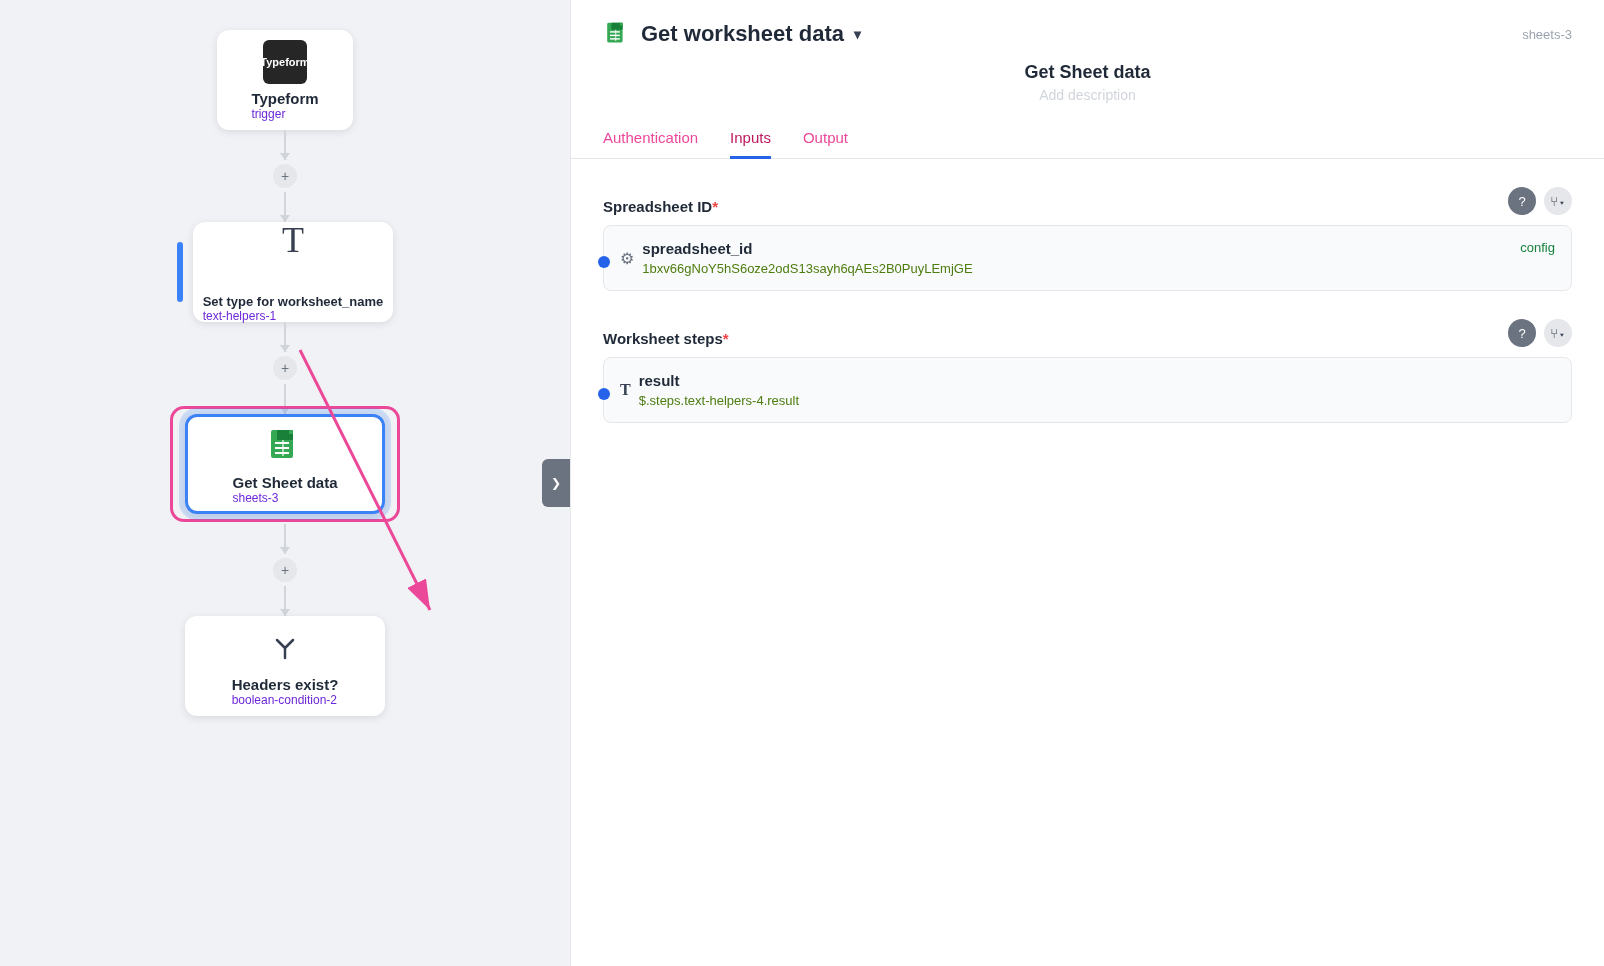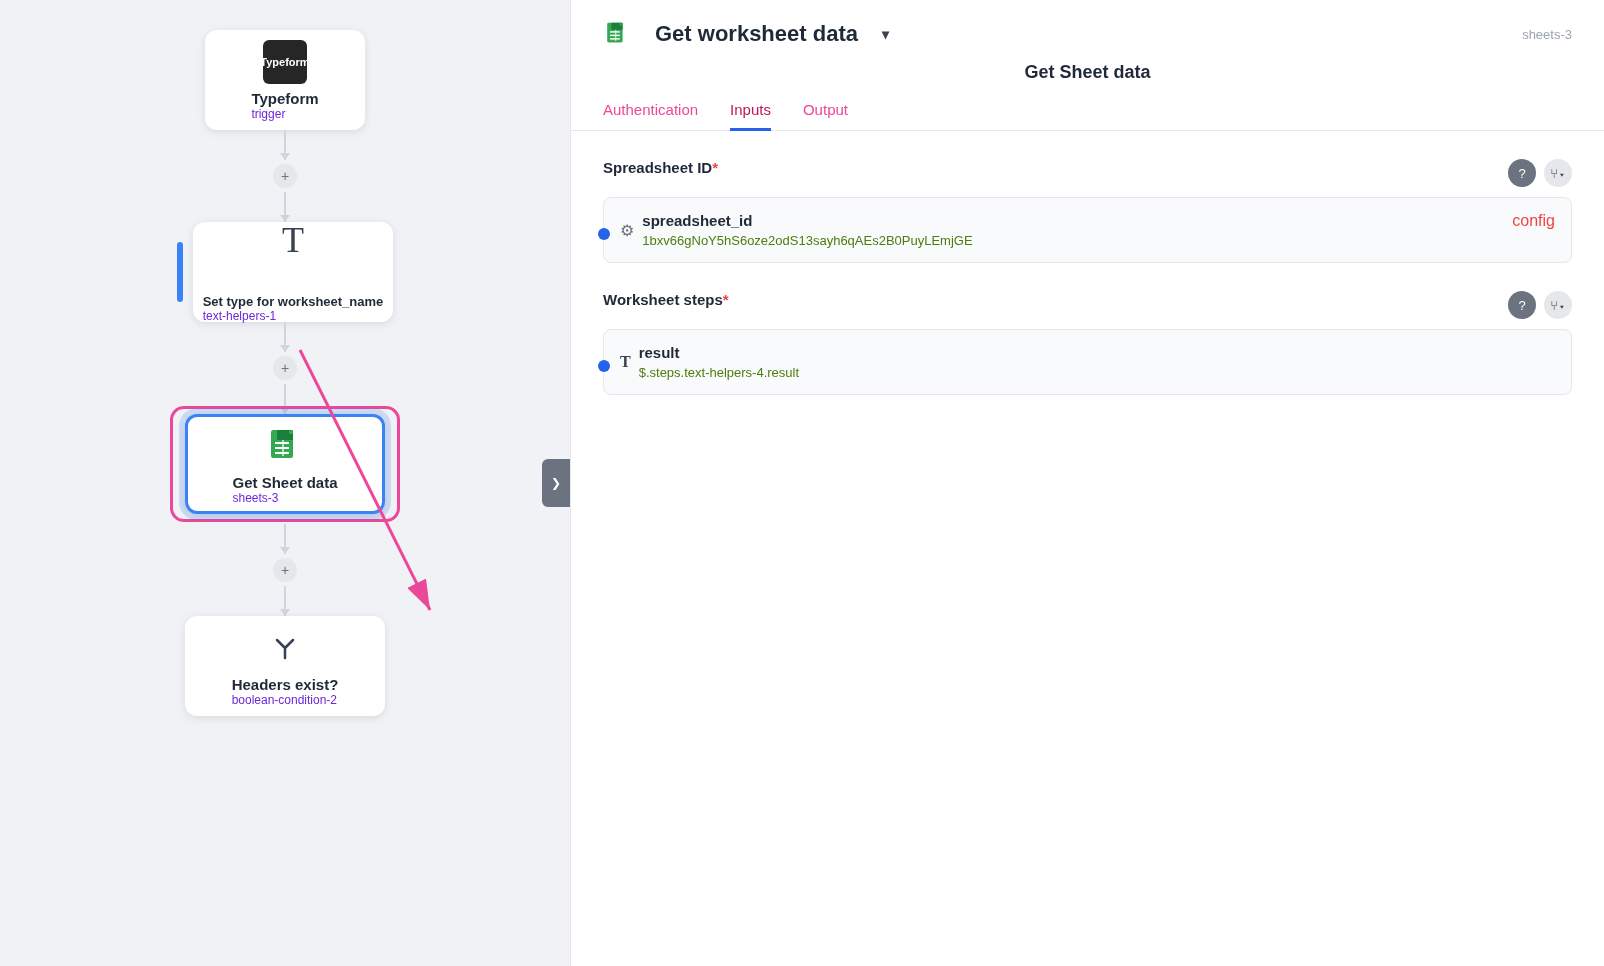--- a/index.html
+++ b/index.html
@@ -46,21 +46,21 @@
       flex-direction: column;
       align-items: center;
       width: 100%;
       padding-top: 10px;
       gap: 0;
     }
 
     .node-card {
       background: white;
       border-radius: 12px;
-      width: 160px;
+      width: 136px;
       height: 100px;
       display: flex;
       flex-direction: column;
       align-items: center;
       justify-content: center;
       box-shadow: 0 2px 8px rgba(0,0,0,0.1);
       position: relative;
       gap: 6px;
     }
 
@@ -184,21 +184,21 @@
     .panel-title-row {
       display: flex;
       align-items: center;
       justify-content: space-between;
       margin-bottom: 8px;
     }
 
     .panel-title {
       display: flex;
       align-items: center;
-      gap: 24px;
+      gap: 10px;
       font-size: 22px;
       font-weight: 600;
       color: #1f2937;
     }
 
     .chevron-down {
       font-size: 14px;
       color: #374151;
       cursor: pointer;
     }
@@ -249,21 +249,21 @@
       flex: 1;
       overflow-y: auto;
     }
 
     .field-section {
       margin-bottom: 28px;
     }
 
     .field-label-row {
       display: flex;
-      align-items: flex-start;
+      align-items: flex-end;
       justify-content: space-between;
       margin-bottom: 10px;
       gap: 24px;
     }
 
     .field-label {
       font-size: 15px;
       font-weight: 600;
       color: #1f2937;
     }
@@ -333,22 +333,22 @@
       color: #1f2937;
       margin-bottom: 4px;
     }
 
     .field-value-sub {
       font-size: 13px;
       color: #4d7c0f;
     }
 
     .field-config {
-      font-size: 16px;
-      color: #ef4444;
+      font-size: 13px;
+      color: #15803d;
       margin-left: auto;
     }
 
     .gear-icon {
       color: #6b7280;
       font-size: 16px;
     }
 
     .t-icon {
       font-size: 16px;
@@ -470,20 +470,21 @@
           <rect x="10" y="26" width="14" height="2" fill="white"></rect>
           <rect x="17" y="14" width="2" height="16" fill="white" opacity="0.6"></rect>
         </svg>
         <span>Get worksheet data</span>
         <span class="chevron-down">▾</span>
       </div>
       <div class="panel-id">sheets-3</div>
     </div>
 
     <div class="panel-subtitle">Get Sheet data</div>
+    <div class="panel-desc">Add description</div>
 
     <div class="tabs">
       <div class="tab">Authentication</div>
       <div class="tab active">Inputs</div>
       <div class="tab">Output</div>
     </div>
   </div>
 
   <div class="panel-body">
 

